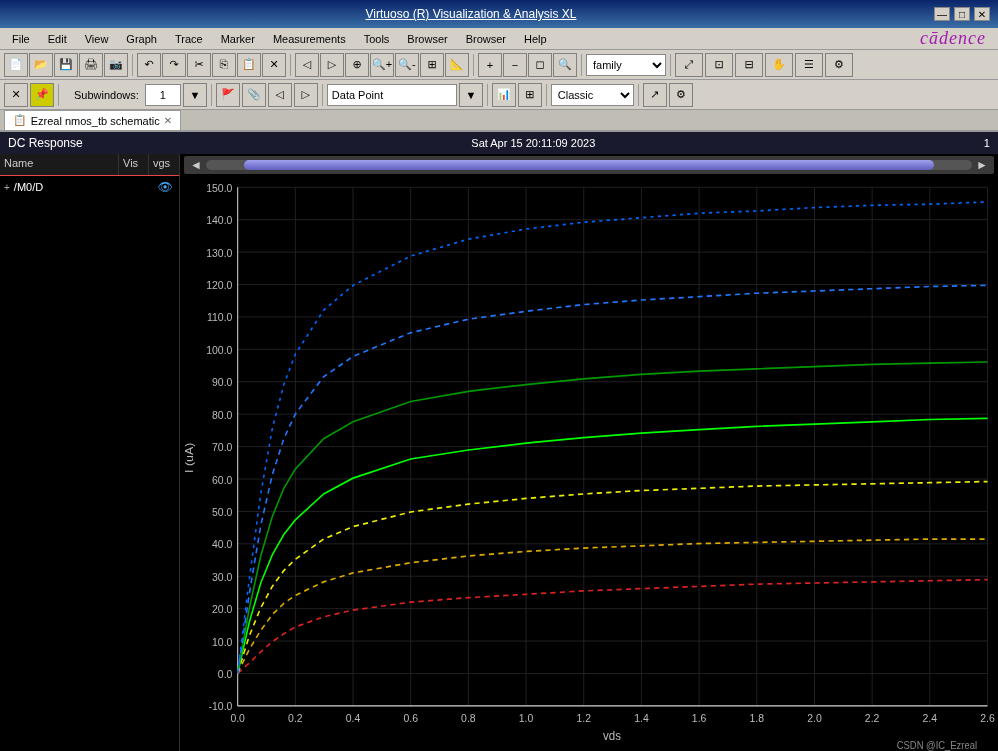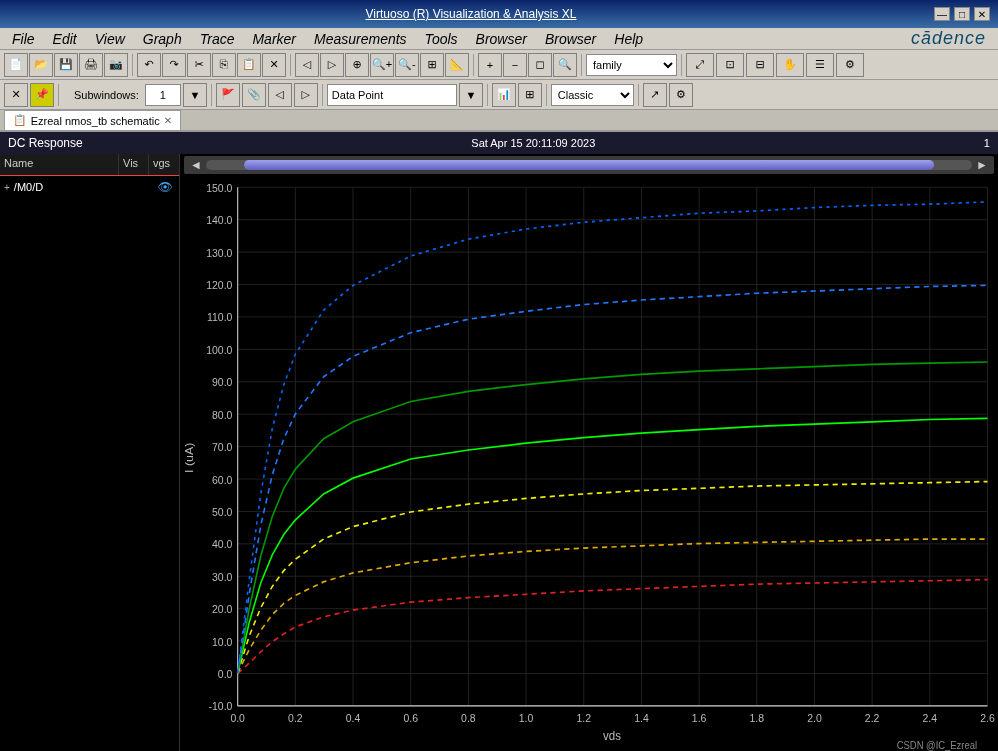--- a/index.html
+++ b/index.html
@@ -31,31 +31,30 @@
       height: 22px;
       display: flex;
       align-items: center;
       padding: 0 4px;
       border-bottom: 1px solid #999;
       gap: 2px;
     }
     .menu-item {
       padding: 2px 8px;
       cursor: pointer;
-      font-size: 14px;
+      font-size: 11px;
       color: #000;
-      font-style: italic;
     }
 
     
     #cadence-logo {
       margin-left: auto;
-      font-family: Liberation Sans, sans-serif;
+      font-family: Liberation Serif, serif;
       font-size: 18px;
-      color: #0c4a6e;
+      color: #a21caf;
       font-style: italic;
       padding-right: 8px;
       letter-spacing: 1px;
     }
 
     
     .toolbar-row {
       background: #d4d0c8;
       height: 30px;
       display: flex;
@@ -288,21 +287,21 @@
   <div class="tb-separator"></div>
 
   <div class="tb-group">
     <div class="tb-btn">+</div>
     <div class="tb-btn">−</div>
     <div class="tb-btn">◻</div>
     <div class="tb-btn">🔍</div>
   </div>
   <div class="tb-separator"></div>
 
-  <select class="tb-select" style="width:91px;">
+  <select class="tb-select" style="width:80px;">
     <option>family</option>
   </select>
   <div class="tb-separator"></div>
   <div class="tb-btn" style="width:28px;">⤢</div>
   <div class="tb-btn" style="width:28px;">⊡</div>
   <div class="tb-btn" style="width:28px;">⊟</div>
   <div class="tb-btn" style="width:28px;">✋</div>
   <div class="tb-btn" style="width:28px;">☰</div>
   <div class="tb-btn" style="width:28px;">⚙</div>
 </div>

